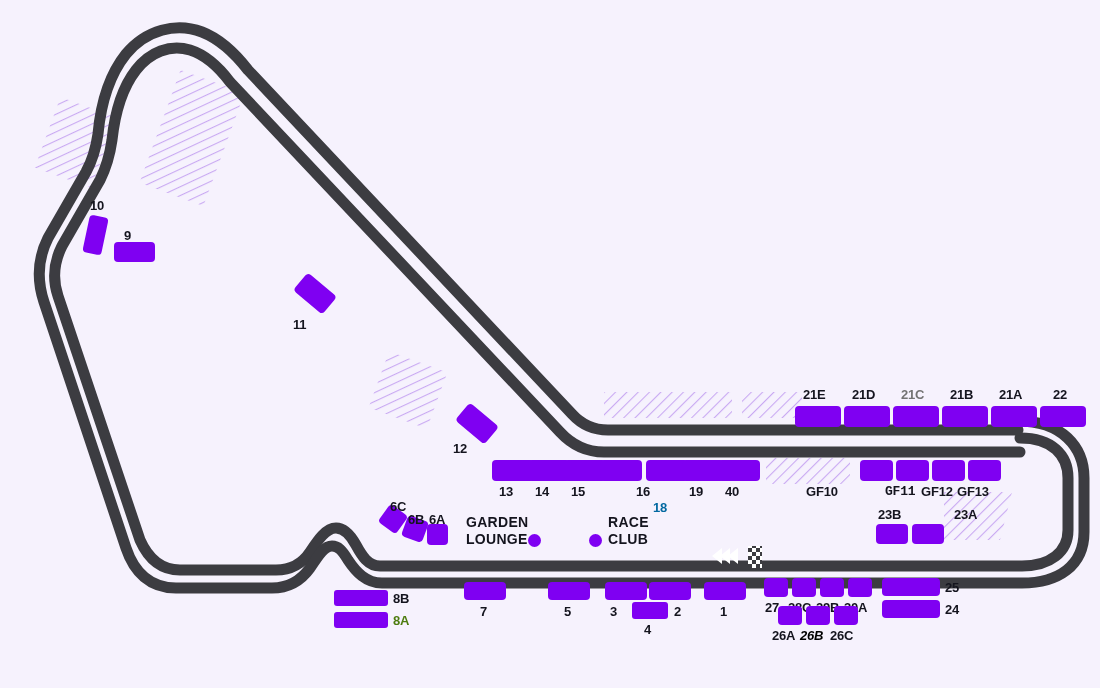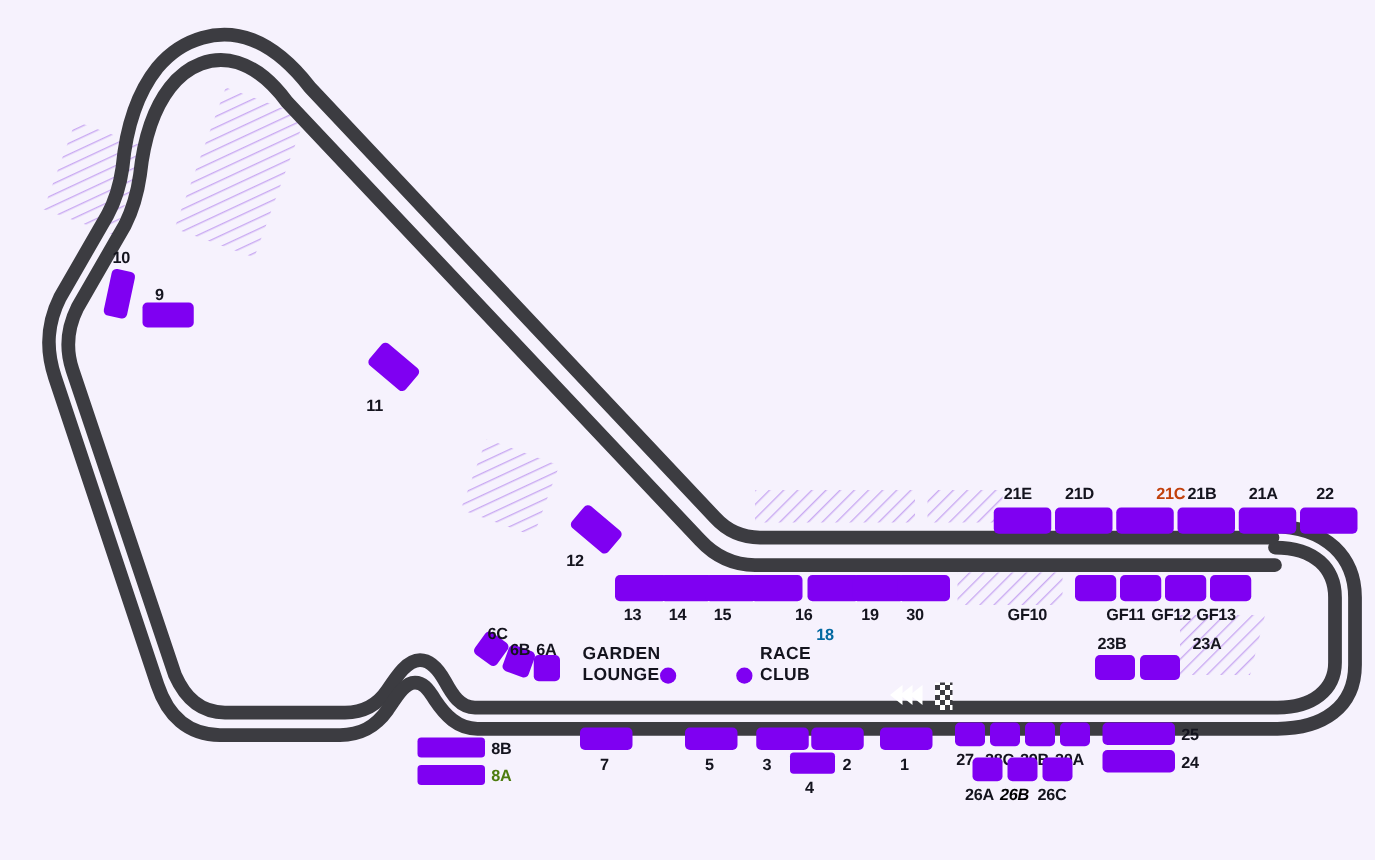--- a/index.html
+++ b/index.html
@@ -158,35 +158,35 @@
       <div class="seat-label" style="left: 535px; top: 485px; color: rgb(20, 20, 30);">14</div>
       <div class="stand-rect" style="left: 564px; top: 460px; width: 42px; height: 21px; background: rgb(127, 0, 242); border-radius: 4px;"></div>
       <div class="seat-label" style="left: 571px; top: 485px; color: rgb(20, 20, 30);">15</div>
       <div class="stand-rect" style="left: 600px; top: 460px; width: 42px; height: 21px; background: rgb(127, 0, 242); border-radius: 4px;"></div>
       <div class="seat-label" style="left: 607px; top: 485px; color: rgb(20, 20, 30); margin-left: 29px;">16</div>
       <div class="stand-rect" style="left: 646px; top: 460px; width: 42px; height: 21px; background: rgb(127, 0, 242); border-radius: 4px;"></div>
       <div class="seat-label" style="left: 653px; top: 485px; color: #0369a1; margin-top: 16px;">18</div>
       <div class="stand-rect" style="left: 682px; top: 460px; width: 42px; height: 21px; background: rgb(127, 0, 242); border-radius: 4px;"></div>
       <div class="seat-label" style="left: 689px; top: 485px; color: rgb(20, 20, 30);">19</div>
       <div class="stand-rect" style="left: 718px; top: 460px; width: 42px; height: 21px; background: rgb(127, 0, 242); border-radius: 4px;"></div>
-      <div class="seat-label" style="left: 725px; top: 485px; color: rgb(20, 20, 30);">30</div>
+      <div class="seat-label" style="left: 725px; top: 485px; color: rgb(20, 20, 30);">40</div>
       <div class="stand-rect" style="left: 860px; top: 460px; width: 33px; height: 21px; background: rgb(127, 0, 242); border-radius: 4px;"></div>
       <div class="seat-label" style="left: 806px; top: 485px; color: rgb(20, 20, 30);">GF10</div>
       <div class="stand-rect" style="left: 896px; top: 460px; width: 33px; height: 21px; background: rgb(127, 0, 242); border-radius: 4px;"></div>
-      <div class="seat-label" style="left: 885px; top: 485px; color: rgb(20, 20, 30);">GF11</div>
+      <div class="seat-label" style="left: 885px; top: 485px; color: rgb(20, 20, 30); font-family: Liberation Mono, monospace;">GF11</div>
       <div class="stand-rect" style="left: 932px; top: 460px; width: 33px; height: 21px; background: rgb(127, 0, 242); border-radius: 4px;"></div>
       <div class="seat-label" style="left: 921px; top: 485px; color: rgb(20, 20, 30);">GF12</div>
       <div class="stand-rect" style="left: 968px; top: 460px; width: 33px; height: 21px; background: rgb(127, 0, 242); border-radius: 4px;"></div>
       <div class="seat-label" style="left: 957px; top: 485px; color: rgb(20, 20, 30);">GF13</div>
       <div class="stand-rect" style="left: 795px; top: 406px; width: 46px; height: 21px; background: rgb(127, 0, 242); border-radius: 4px;"></div>
       <div class="seat-label" style="left: 803px; top: 388px; color: rgb(20, 20, 30);">21E</div>
       <div class="stand-rect" style="left: 844px; top: 406px; width: 46px; height: 21px; background: rgb(127, 0, 242); border-radius: 4px;"></div>
       <div class="seat-label" style="left: 852px; top: 388px; color: rgb(20, 20, 30);">21D</div>
       <div class="stand-rect" style="left: 893px; top: 406px; width: 46px; height: 21px; background: rgb(127, 0, 242); border-radius: 4px;"></div>
-      <div class="seat-label" style="left: 901px; top: 388px; color: #c2410c; margin-left: 24px;">21C</div>
+      <div class="seat-label" style="left: 901px; top: 388px; color: #737373;">21C</div>
       <div class="stand-rect" style="left: 942px; top: 406px; width: 46px; height: 21px; background: rgb(127, 0, 242); border-radius: 4px;"></div>
       <div class="seat-label" style="left: 950px; top: 388px; color: rgb(20, 20, 30);">21B</div>
       <div class="stand-rect" style="left: 991px; top: 406px; width: 46px; height: 21px; background: rgb(127, 0, 242); border-radius: 4px;"></div>
       <div class="seat-label" style="left: 999px; top: 388px; color: rgb(20, 20, 30);">21A</div>
       <div class="stand-rect" style="left: 1040px; top: 406px; width: 46px; height: 21px; background: rgb(127, 0, 242); border-radius: 4px;"></div>
       <div class="seat-label" style="left: 1053px; top: 388px; color: rgb(20, 20, 30);">22</div>
       <div class="stand-rect" style="left: 876px; top: 524px; width: 32px; height: 20px; background: rgb(127, 0, 242); border-radius: 4px;"></div>
       <div class="seat-label" style="left: 878px; top: 508px; color: rgb(20, 20, 30);">23B</div>
       <div class="stand-rect" style="left: 912px; top: 524px; width: 32px; height: 20px; background: rgb(127, 0, 242); border-radius: 4px;"></div>
       <div class="seat-label" style="left: 914px; top: 508px; color: rgb(20, 20, 30); margin-left: 40px;">23A</div>

